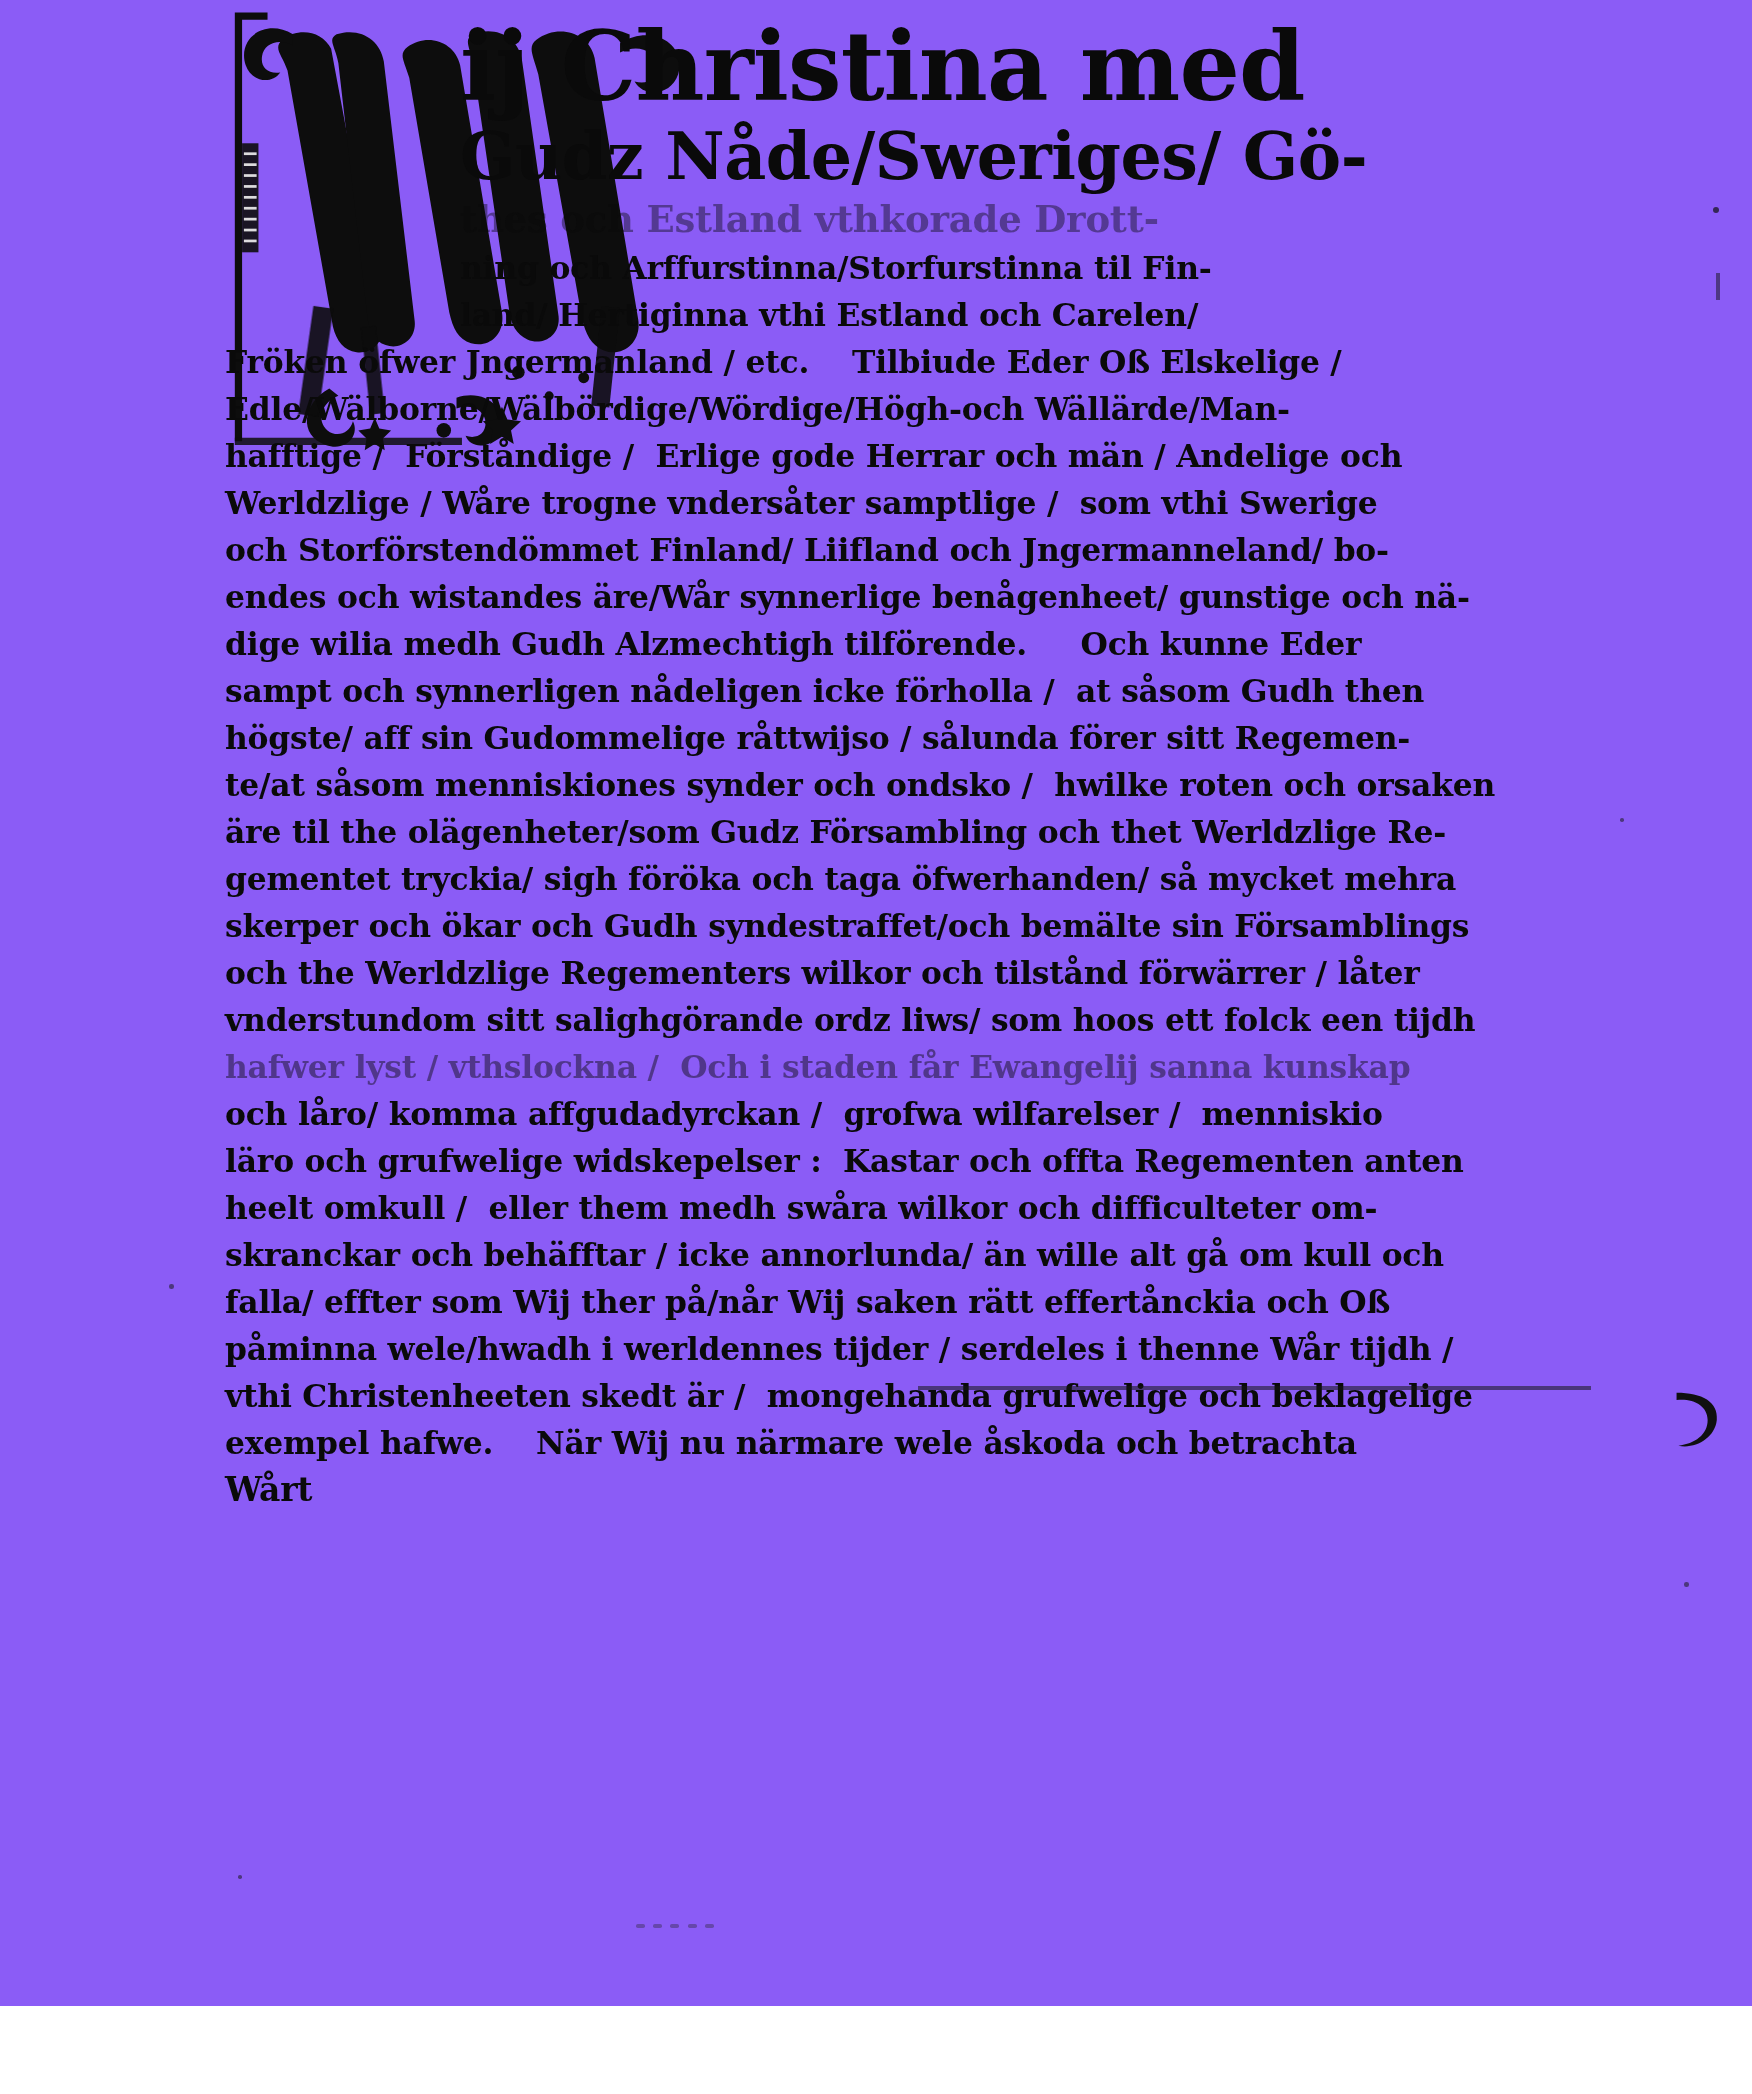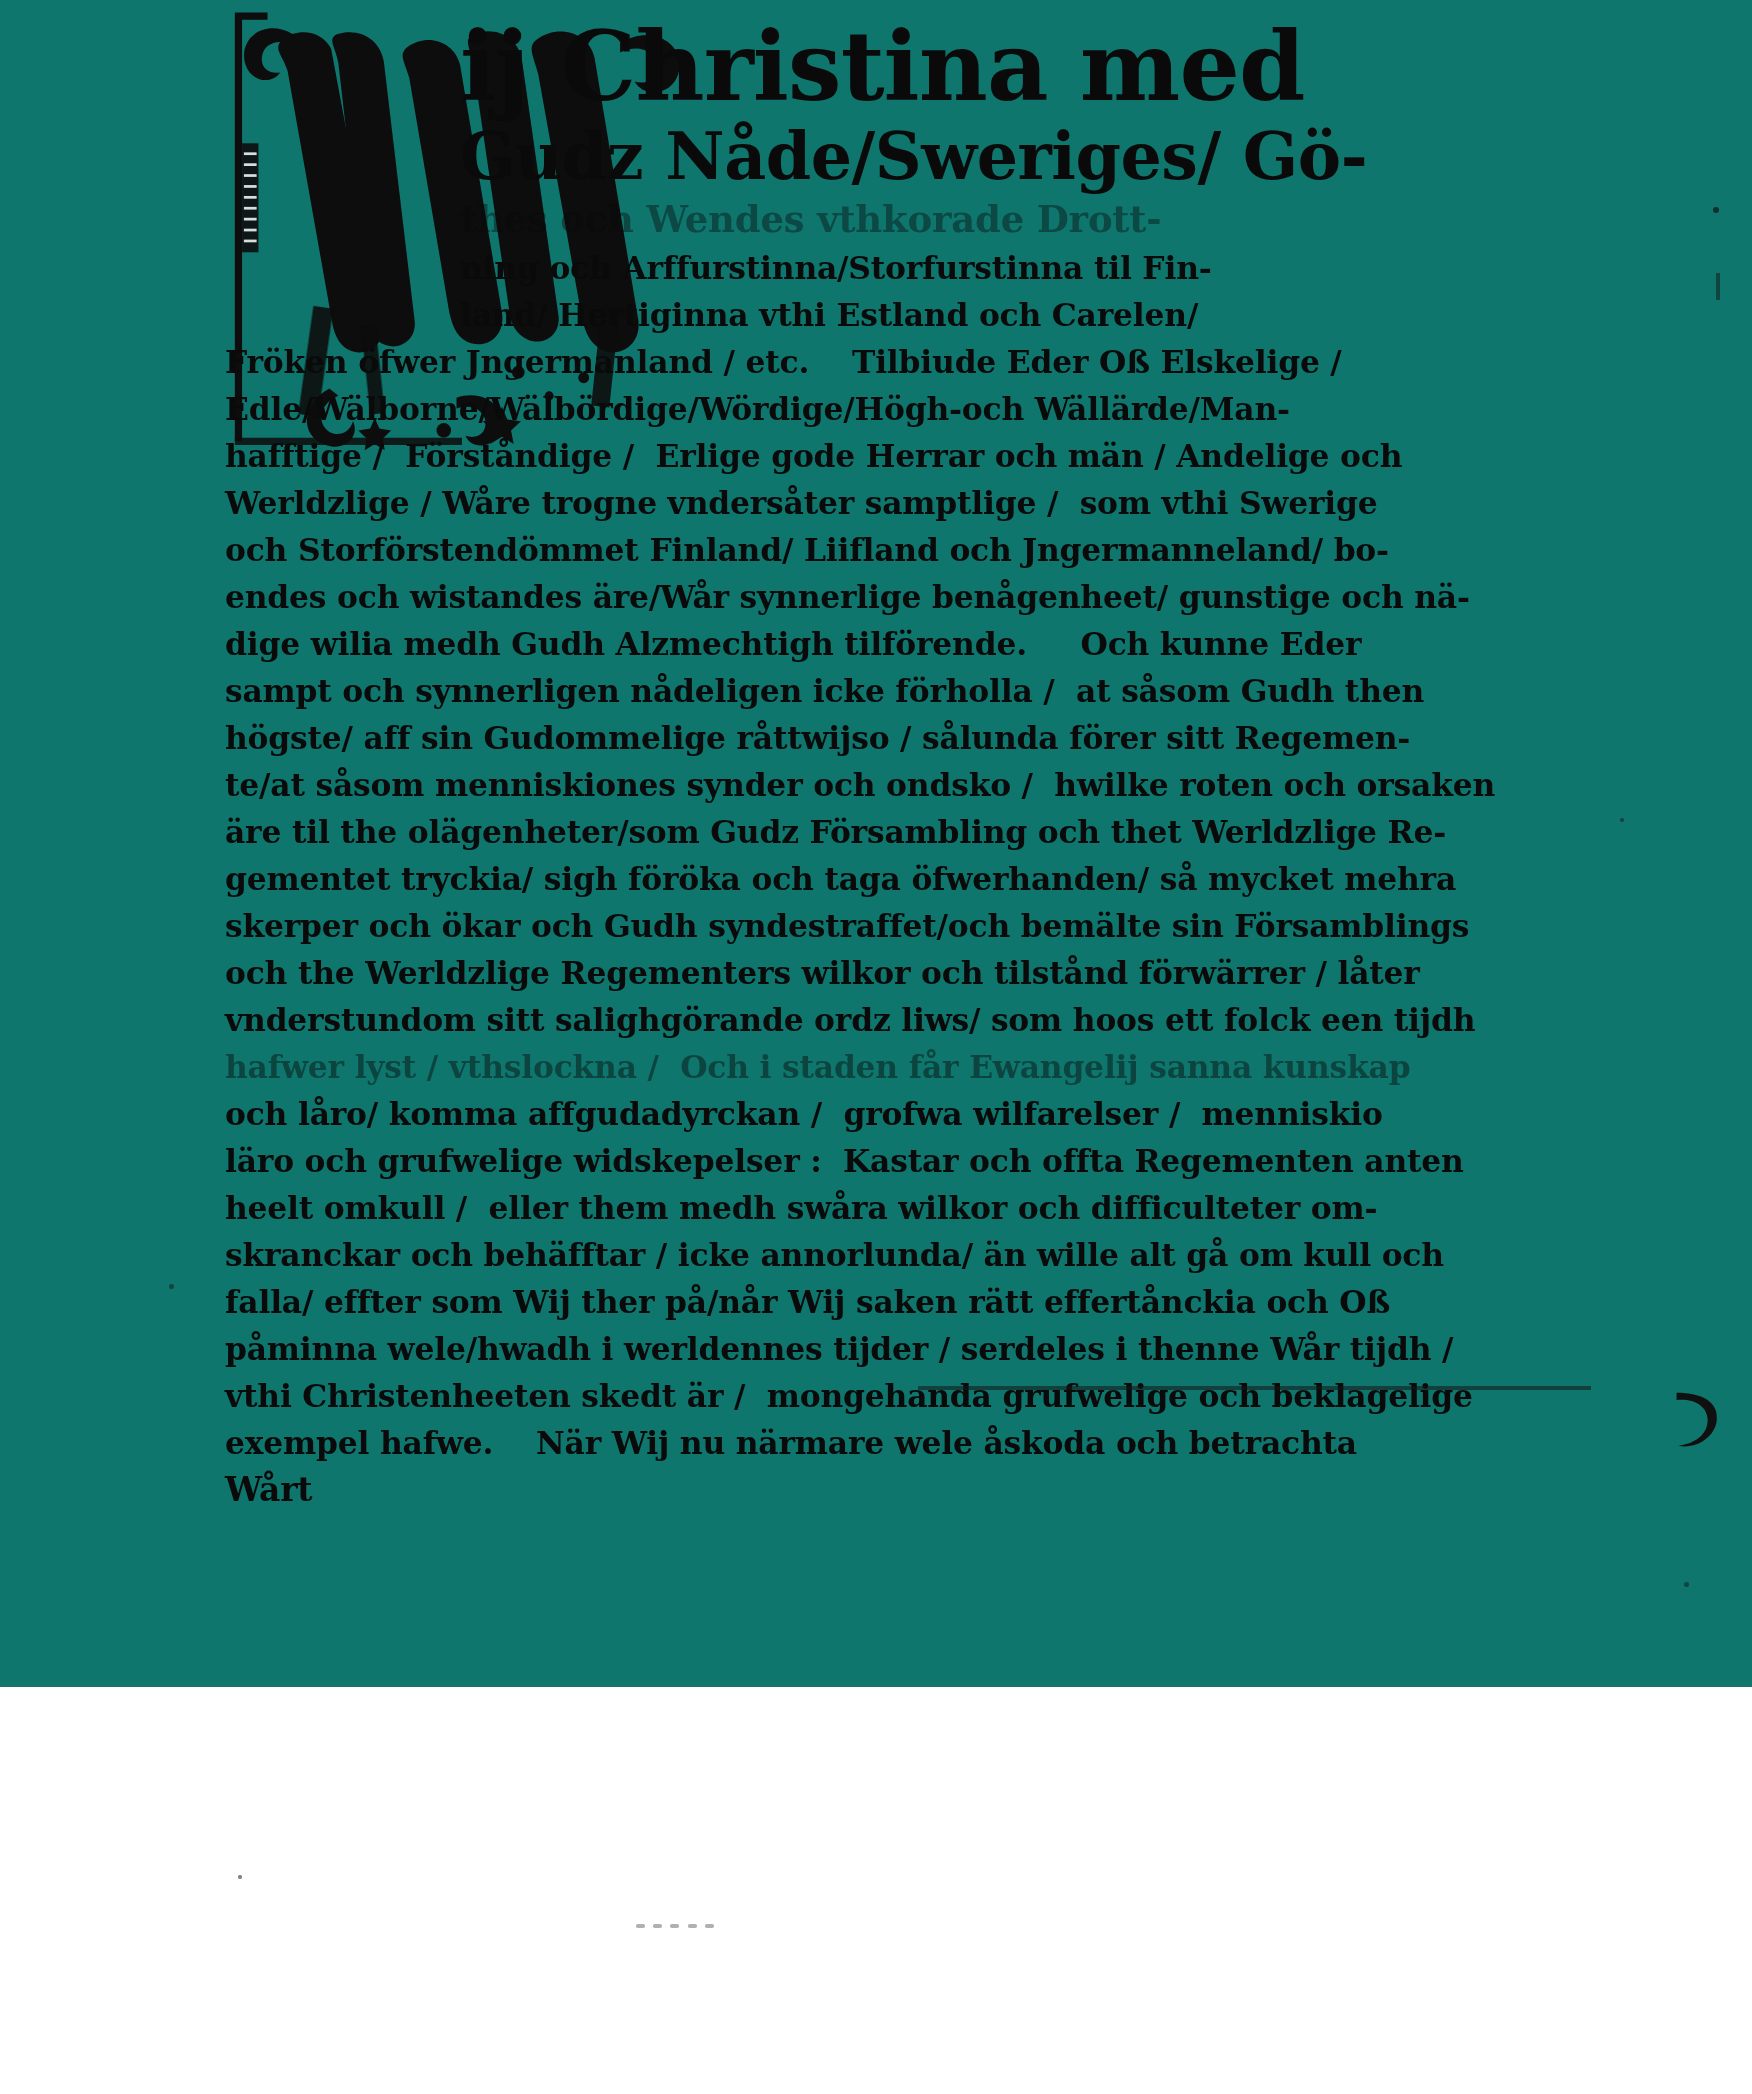--- a/index.html
+++ b/index.html
@@ -9,22 +9,22 @@
   }
   body {
     width: 1753px;
     height: 2095px;
     overflow: hidden;
     font-family: "DejaVu Serif", serif;
   }
   #page {
     position: relative;
     width: 1753px;
-    height: 1687px;
-    background: #0f766e;
+    height: 2006px;
+    background: #8b5cf6;
   }
   
   .speck {
     position: absolute;
     background: #1a1a1a;
     border-radius: 50%;
     opacity: 0.55;
   }
   
   #textblock {
@@ -212,21 +212,21 @@
           <rect x="150" y="352" width="16" height="96" transform="rotate(-6 158 400)"></rect>
           <rect x="404" y="330" width="20" height="110" transform="rotate(6 414 385)"></rect>
         </g>
       </g>
     </svg>
   </div>
 
   <div id="textblock">
     <div class="line title-line-1 ind-258">ij Christina med</div>
     <div class="line title-line-2">Gudz Nåde/Sweriges/ Gö-</div>
-    <div class="line title-line-3">thes och Wendes vthkorade Drott-</div>
+    <div class="line title-line-3">thes och Estland vthkorade Drott-</div>
 
     <div class="line body-line ind-258">ning och Arffurstinna/Storfurstinna til Fin-</div>
     <div class="line body-line ind-258">land/ Hertiginna vthi Estland och Carelen/</div>
     <div class="line body-line">Fröken öfwer Jngermanland / etc.    Tilbiude Eder Oß Elskelige /</div>
     <div class="line body-line">Edle/Wälborne/Wälbördige/Wördige/Högh-och Wällärde/Man-</div>
     <div class="line body-line">hafftige /  Förståndige /  Erlige gode Herrar och män / Andelige och</div>
     <div class="line body-line">Werldzlige / Wåre trogne vndersåter samptlige /  som vthi Swerige</div>
     <div class="line body-line">och Storförstendömmet Finland/ Liifland och Jngermanneland/ bo-</div>
     <div class="line body-line">endes och wistandes äre/Wår synnerlige benågenheet/ gunstige och nä-</div>
     <div class="line body-line">dige wilia medh Gudh Alzmechtigh tilförende.     Och kunne Eder</div>

